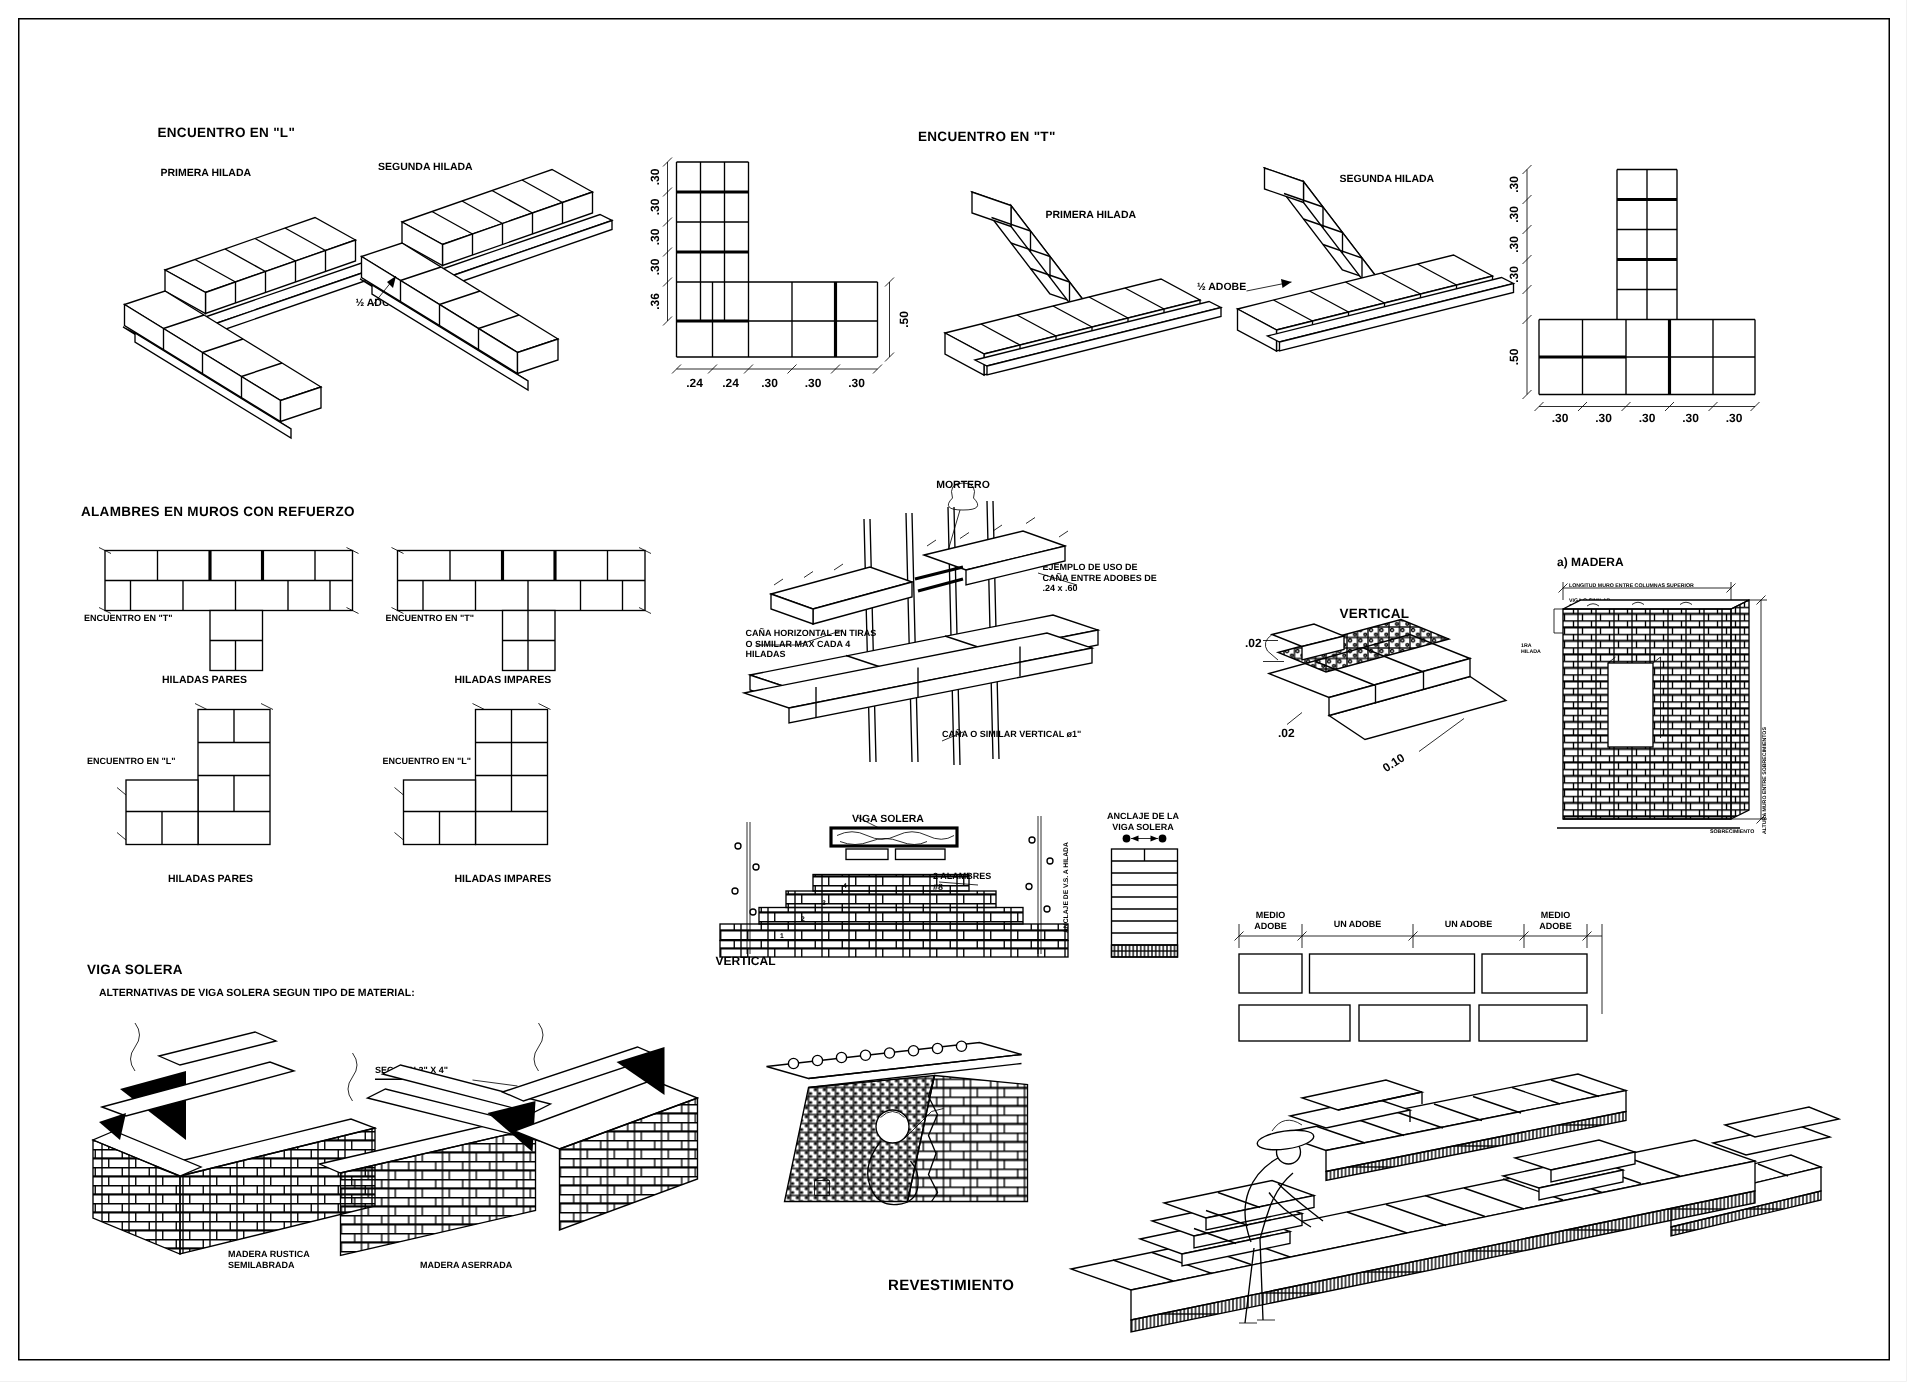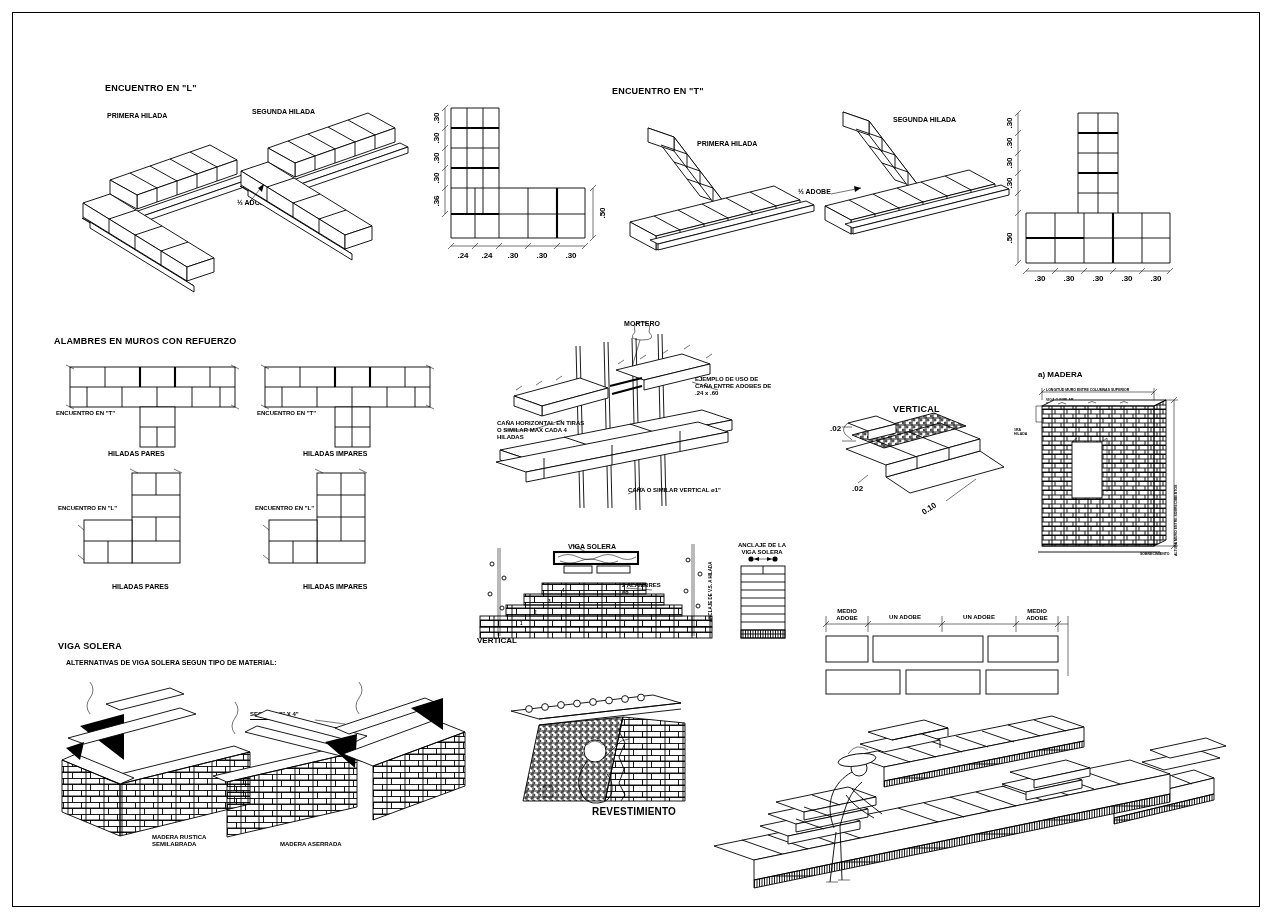--- a/index.html
+++ b/index.html
@@ -347,21 +347,21 @@
   </svg>
   <svg style="left:315px;top:658px" width="180" height="205" viewBox="0 0 180 205">
     <polygon points="28,96 120,62 150,74 58,108" class="f"></polygon>
     <polygon points="58,108 150,74 150,128 58,162" class="pb"></polygon>
     <polygon points="20,70 110,40 124,46 34,76" class="f"></polygon>
     <polygon points="96,50 128,40 128,72" class="blk"></polygon>
     <path class="thn" d="M0,62 L30,66"></path>
     <path class="thn" d="M44,24 q6,8 0,16 q-6,8 0,16"></path>
   </svg>
 
-  <div class="lbl s10" style="left:592px;top:806px">REVESTIMIENTO</div>
+  <div class="lbl s10" style="left:592px;top:852px">REVESTIMIENTO</div>
   <svg style="left:503px;top:689px" width="205" height="127" viewBox="0 0 205 127">
     <polygon points="36,36 120,28 102,112 20,112" class="ps"></polygon>
     <polygon points="120,28 182,34 182,112 102,112" class="pb"></polygon>
     <path d="M120,28 l-4,14 6,12 -6,14 5,12 -5,14 6,12 -4,6"></path>
     <polygon points="8,22 150,6 178,14 36,30" class="f"></polygon>
     <path d="M36,30 L178,14 M36,36 L178,20"></path>
     <circle cx="26" cy="20" r="3.4" class="f"></circle>
       <circle cx="42" cy="18" r="3.4" class="f"></circle>
     <circle cx="58" cy="16" r="3.4" class="f"></circle>
       <circle cx="74" cy="14.5" r="3.4" class="f"></circle>

